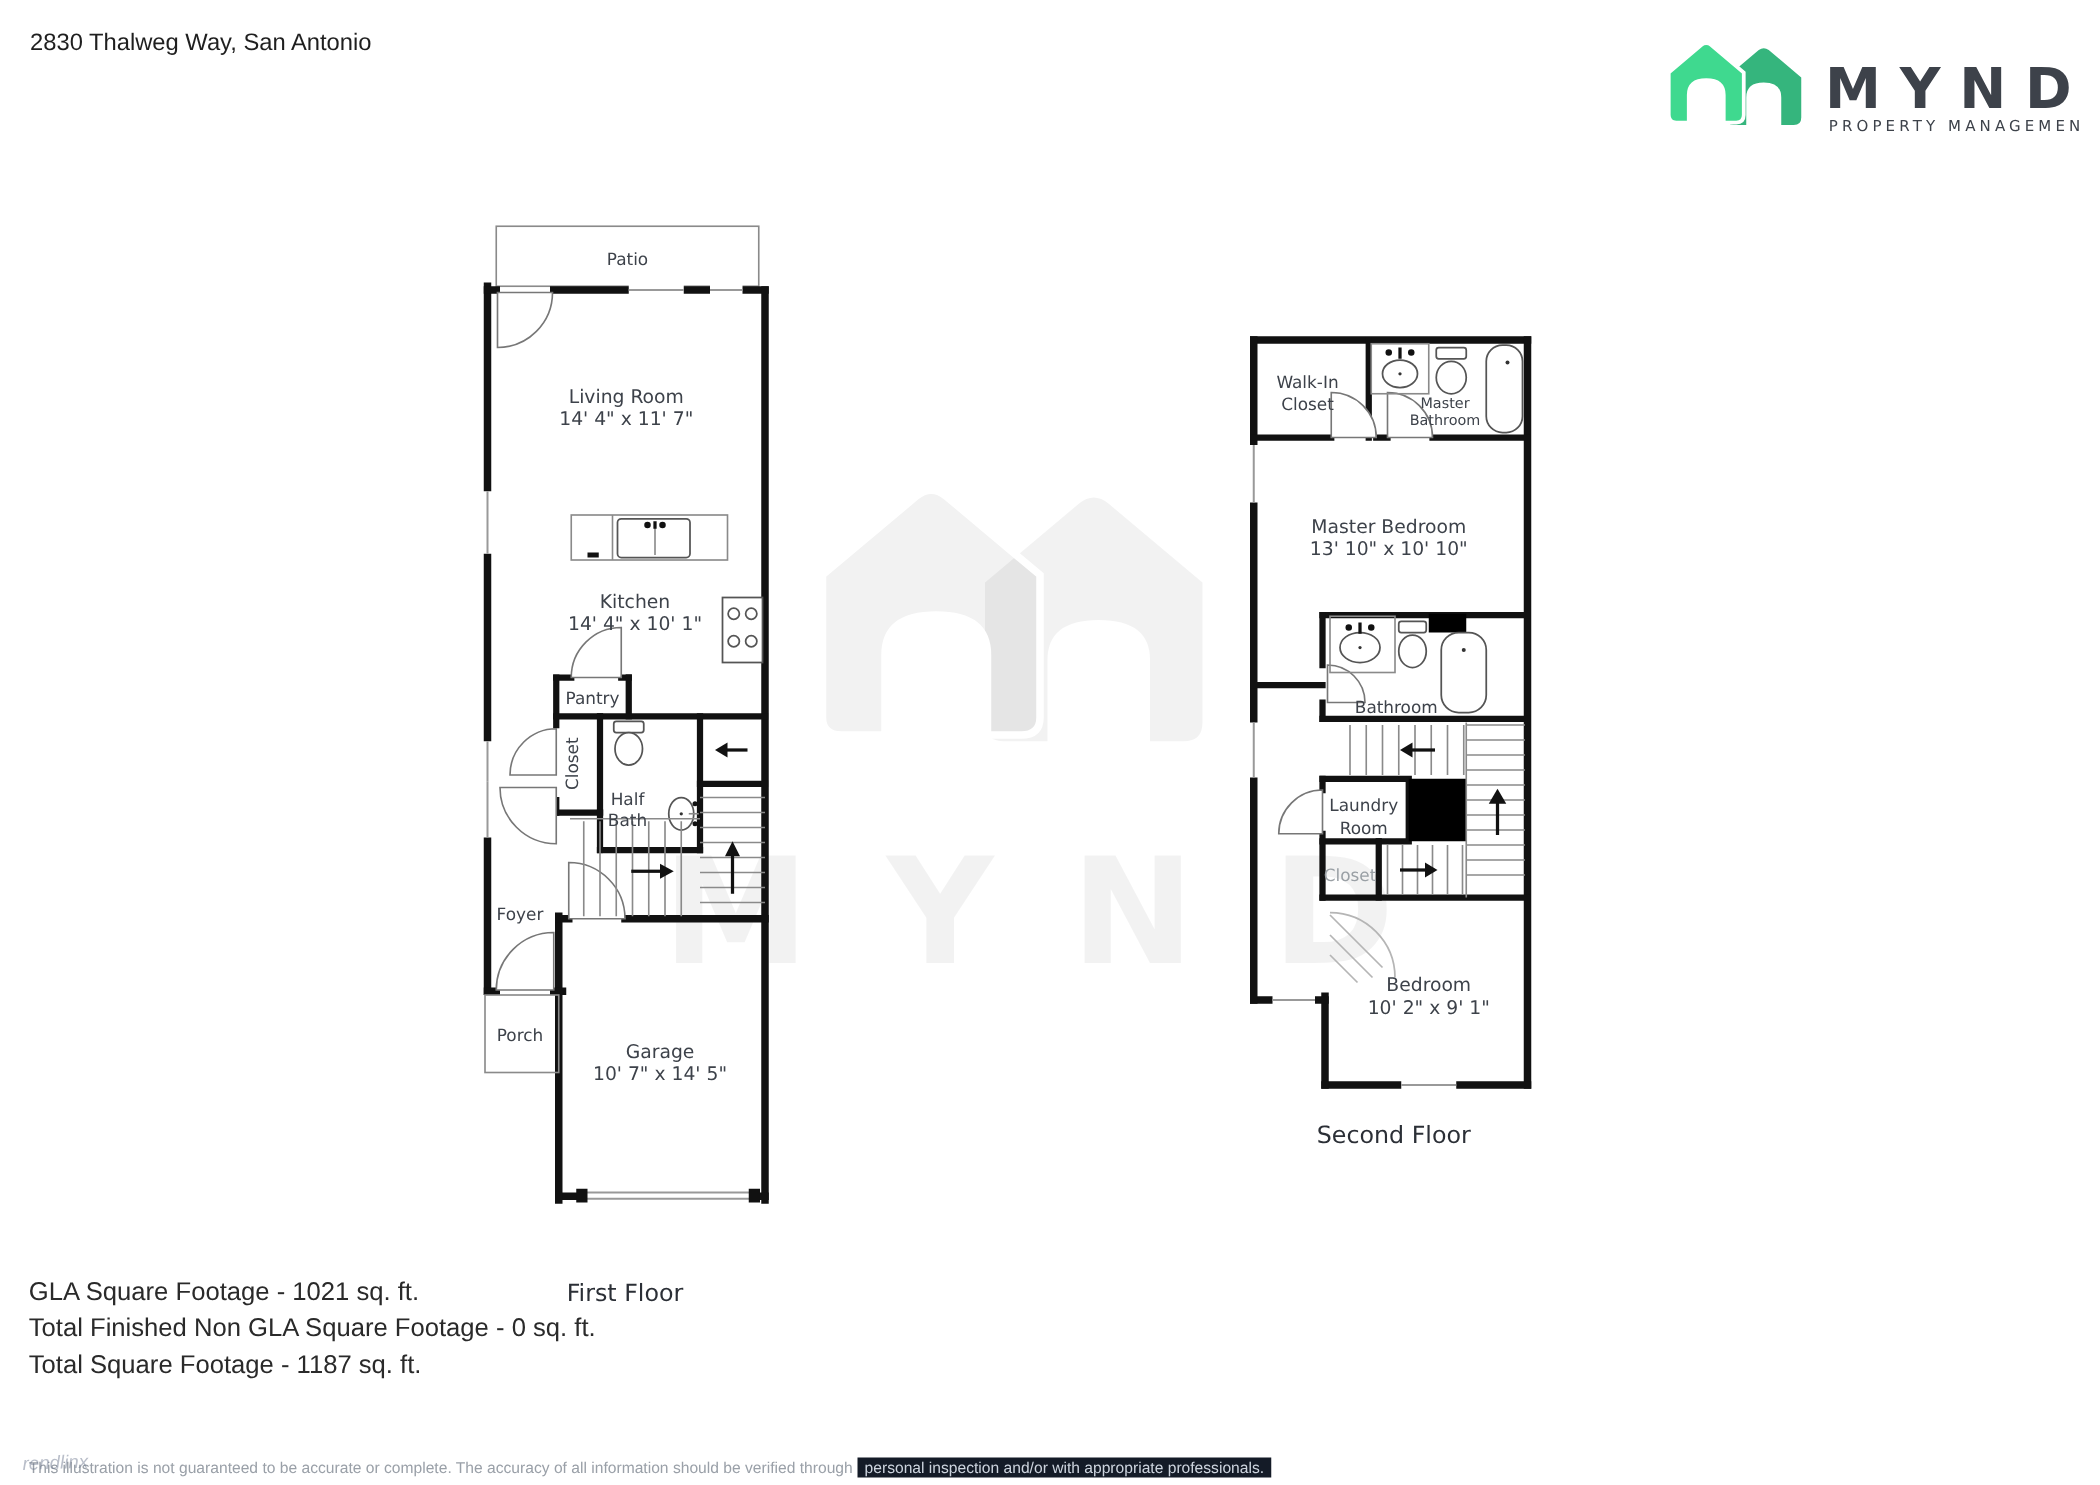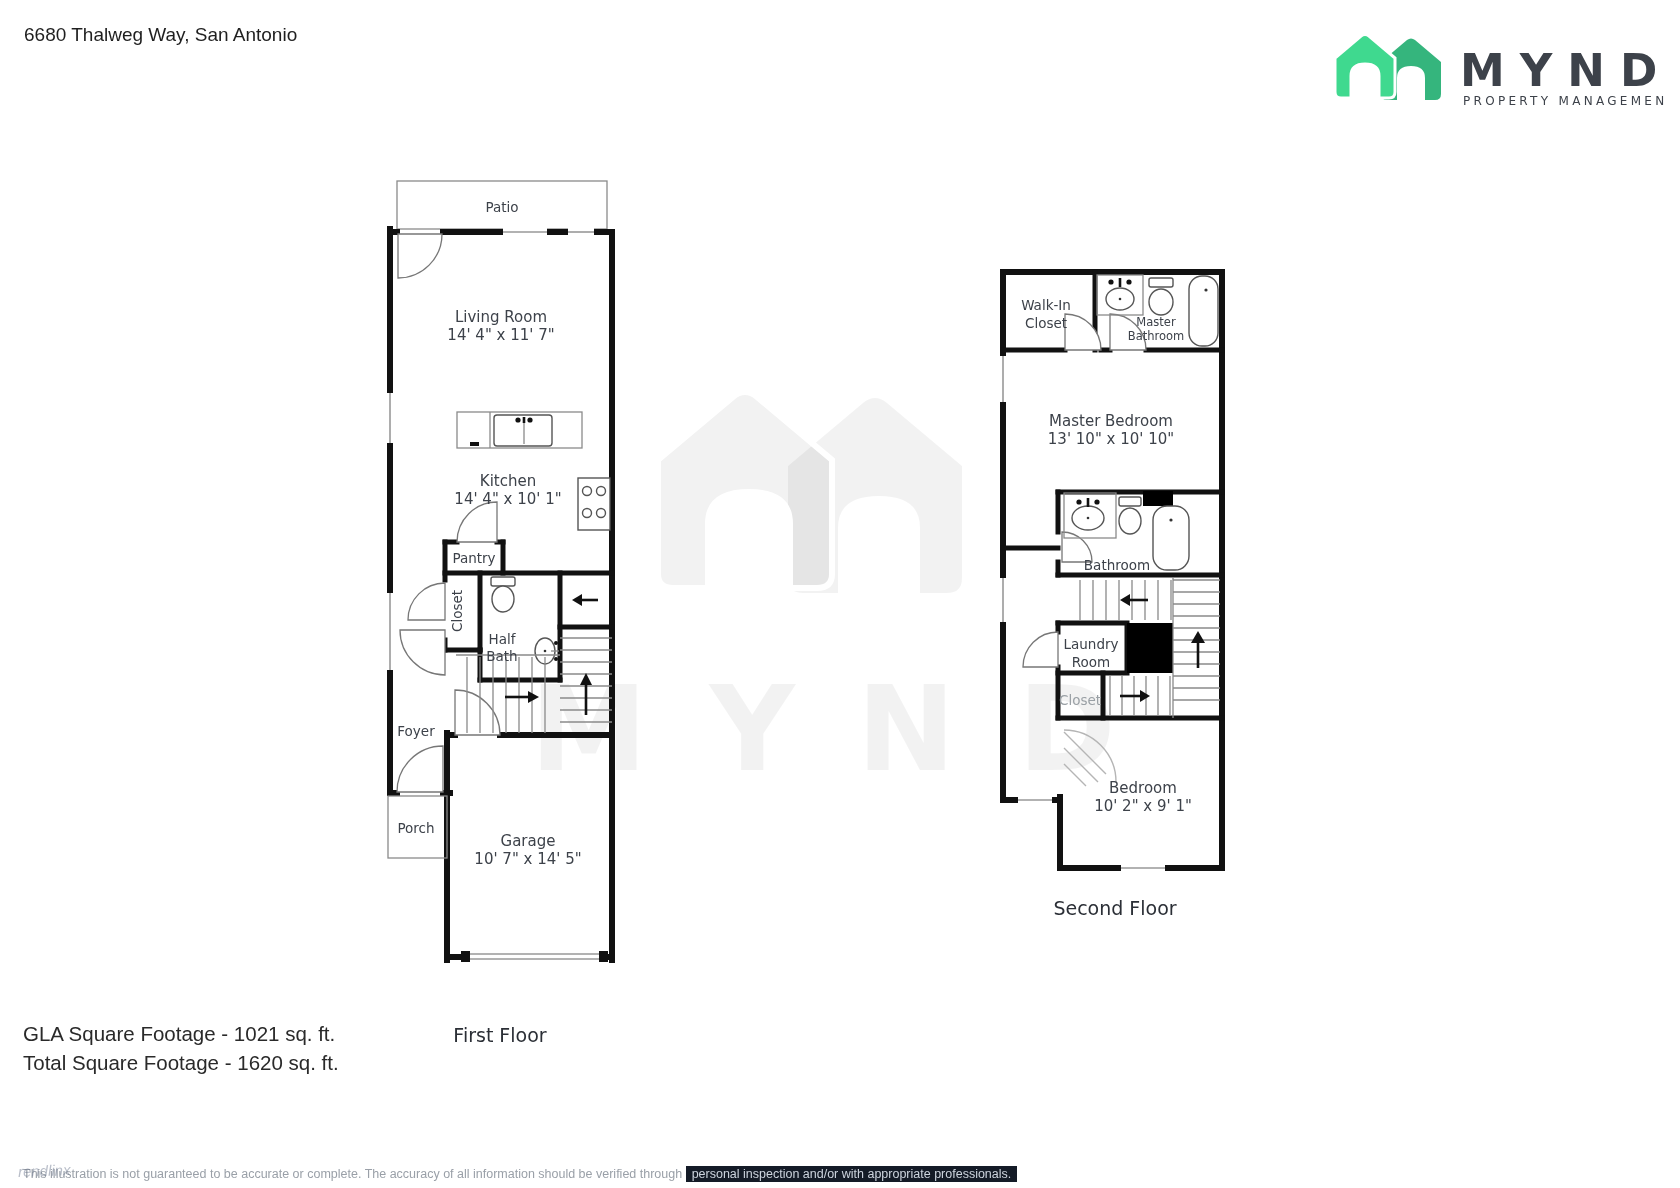--- a/index.html
+++ b/index.html
@@ -43,21 +43,21 @@
   .disclaimer .l2{margin-top:4px;}
   .hl{background:#141b27;color:#cdd4de;padding:1px 6px;}
   .corner-wm{position:absolute;left:18px;top:1162px;z-index:3;font-size:15px;font-style:italic;
              color:rgba(100,110,135,0.45);transform:rotate(-2deg);}
 </style>
 </head>
 <body>
 
 <div class="page">
 
-  <div class="address">6680 Thalweg Way, San Antonio</div>
+  <div class="address">2830 Thalweg Way, San Antonio</div>
 
   <svg class="logo" width="430" height="84" viewBox="0 0 430 84">
     <g>
       <path fill="#35B57D" d="M146,34 L172,12 Q176,9 180,12 L206,34 L206,66 Q206,72 200,72 L190,72 L190,50 Q190,38 176,38 Q162,38 162,50 L162,72 L152,72 Q146,72 146,66 Z"></path>
       <path fill="#3FD98F" stroke="#ffffff" stroke-width="3" d="M100,30 L126,8 Q130,5 134,8 L160,30 L160,64 Q160,70 154,70 L144,70 L144,48 Q144,36 130,36 Q116,36 116,48 L116,70 L106,70 Q100,70 100,64 Z"></path>
     </g>
     <text x="225" y="58" font-size="45" font-weight="bold" letter-spacing="15" fill="#1B2B57">MYND</text>
     <text x="228" y="77" font-size="12" letter-spacing="3.3" fill="#949BA3">PROPERTY MANAGEMENT</text>
   </svg>
 
@@ -299,21 +299,22 @@
     <text x="111" y="409" text-anchor="middle" class="small">Laundry</text>
     <text x="111" y="427" text-anchor="middle" class="small">Room</text>
     <text x="100" y="465" text-anchor="middle" class="small faded">Closet</text>
     <text x="163" y="553" text-anchor="middle" class="room">Bedroom</text>
     <text x="163" y="571" text-anchor="middle" class="room">10' 2" x 9' 1"</text>
   </svg>
   <div class="caption cap-sf">Second Floor</div>
 
   <div class="summary">
     <div>GLA Square Footage - 1021 sq. ft.</div>
-    <div>Total Square Footage - 1620 sq. ft.</div>
+    <div>Total Finished Non GLA Square Footage - 0 sq. ft.</div>
+    <div>Total Square Footage - 1187 sq. ft.</div>
   </div>
 
   <div class="disclaimer">
     <div class="l2"><span>This illustration is not guaranteed to be accurate or complete. The accuracy of all information should be verified through </span><span class="hl">personal inspection and/or with appropriate professionals.</span></div>
   </div>
 
   <div class="corner-wm">rendlinx</div>
 
 </div>
 

